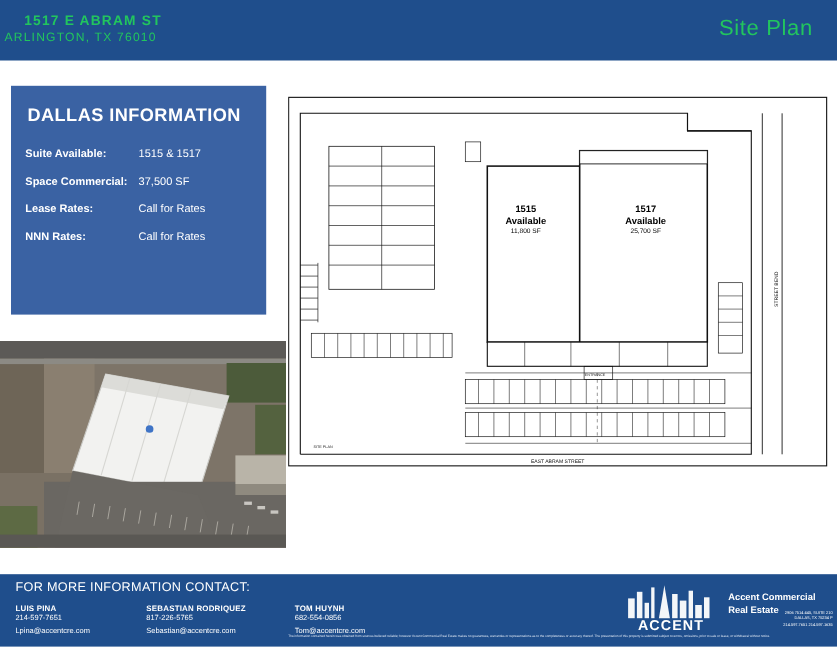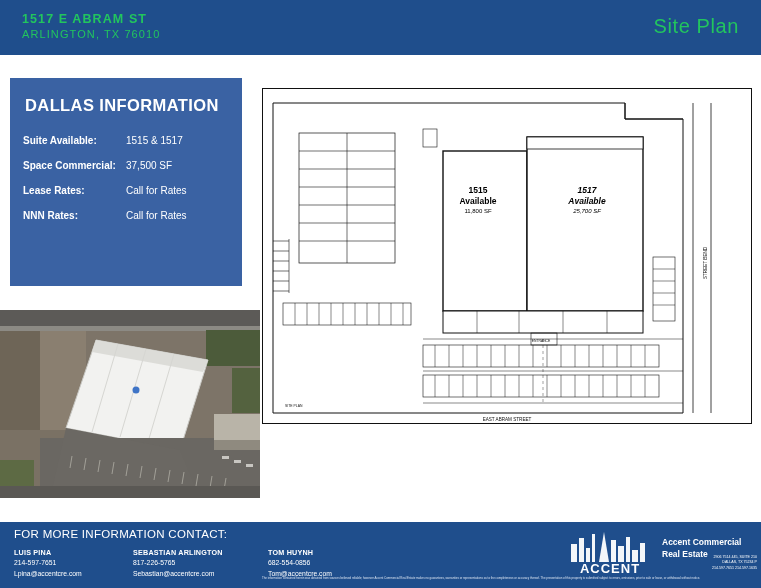--- a/index.html
+++ b/index.html
@@ -26,21 +26,21 @@
   }
   .header-addr1 {
     position: absolute;
     left: 22px; top: 12px;
     font-size: 12.5px;
     font-weight: bold;
     letter-spacing: 1.1px;
   }
   .header-addr2 {
     position: absolute;
-    left: 22px; top: 28px;
+    left: 4px; top: 28px;
     font-size: 11px;
     letter-spacing: 1.1px;
   }
   .header-title {
     position: absolute;
     right: 22px; top: 15px;
     font-size: 20px;
     letter-spacing: 0.6px;
   }
 
@@ -103,21 +103,21 @@
   .sp-label {
     position: absolute;
     text-align: center;
     color: #000000;
     font-family: "Liberation Sans", sans-serif;
   }
   .sp-name { font-size: 8.5px; font-weight: bold; line-height: 1.25; }
   .sp-sf  { font-size: 6px; margin-top: 2px; }
 
   .label-1515 { left: 443px; top: 185px; width: 70px; }
-  .label-1517 { left: 552px; top: 185px; width: 70px; font-style: italic; }
+  .label-1517 { left: 552px; top: 185px; width: 70px; }
 
   
   .footer {
     position: absolute;
     left: 0; bottom: 0;
     width: 761px; height: 66px;
     background: #1f4e8c;
     color: #ffffff;
   }
   .footer-heading {
@@ -391,21 +391,21 @@
   <div class="footer">
     <div class="footer-heading">FOR MORE INFORMATION CONTACT:</div>
 
     <div class="contact contact-1">
       <div class="cname">LUIS PINA</div>
       <div>214-597-7651</div>
       <div>Lpina@accentcre.com</div>
     </div>
 
     <div class="contact contact-2">
-      <div class="cname">SEBASTIAN ARLINGTON</div>
+      <div class="cname">SEBASTIAN RODRIQUEZ</div>
       <div>817-226-5765</div>
       <div>Sebastian@accentcre.com</div>
     </div>
 
     <div class="contact contact-3">
       <div class="cname">TOM HUYNH</div>
       <div>682-554-0856</div>
       <div>Tom@accentcre.com</div>
     </div>
 

